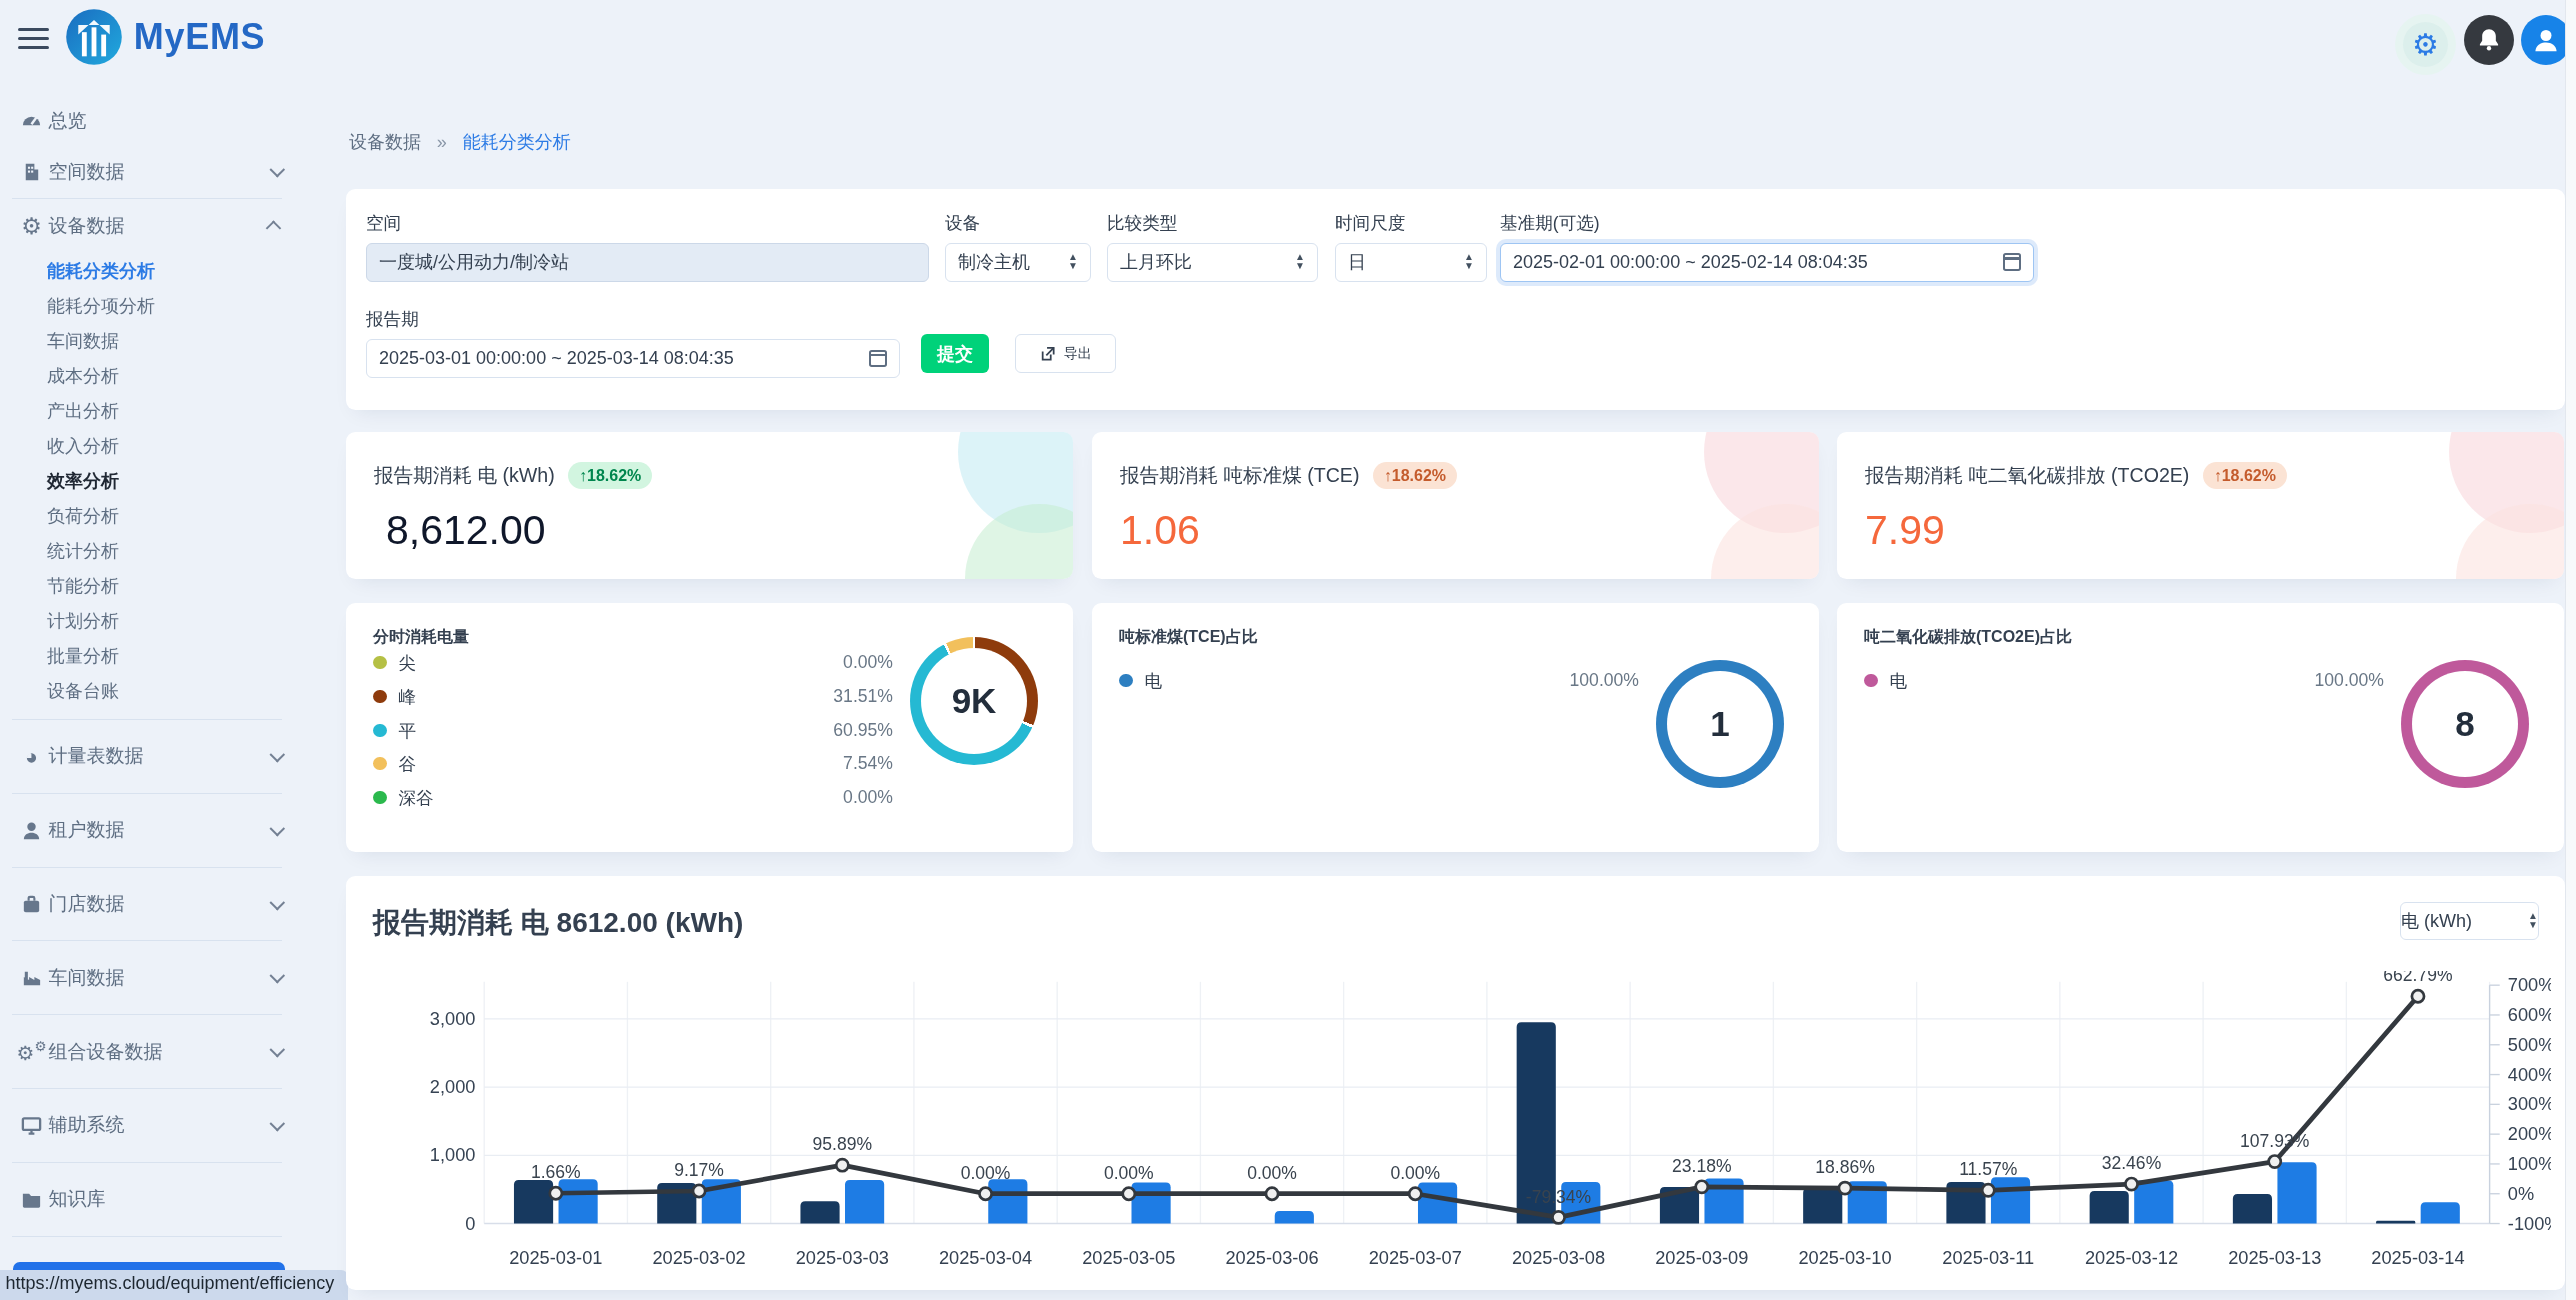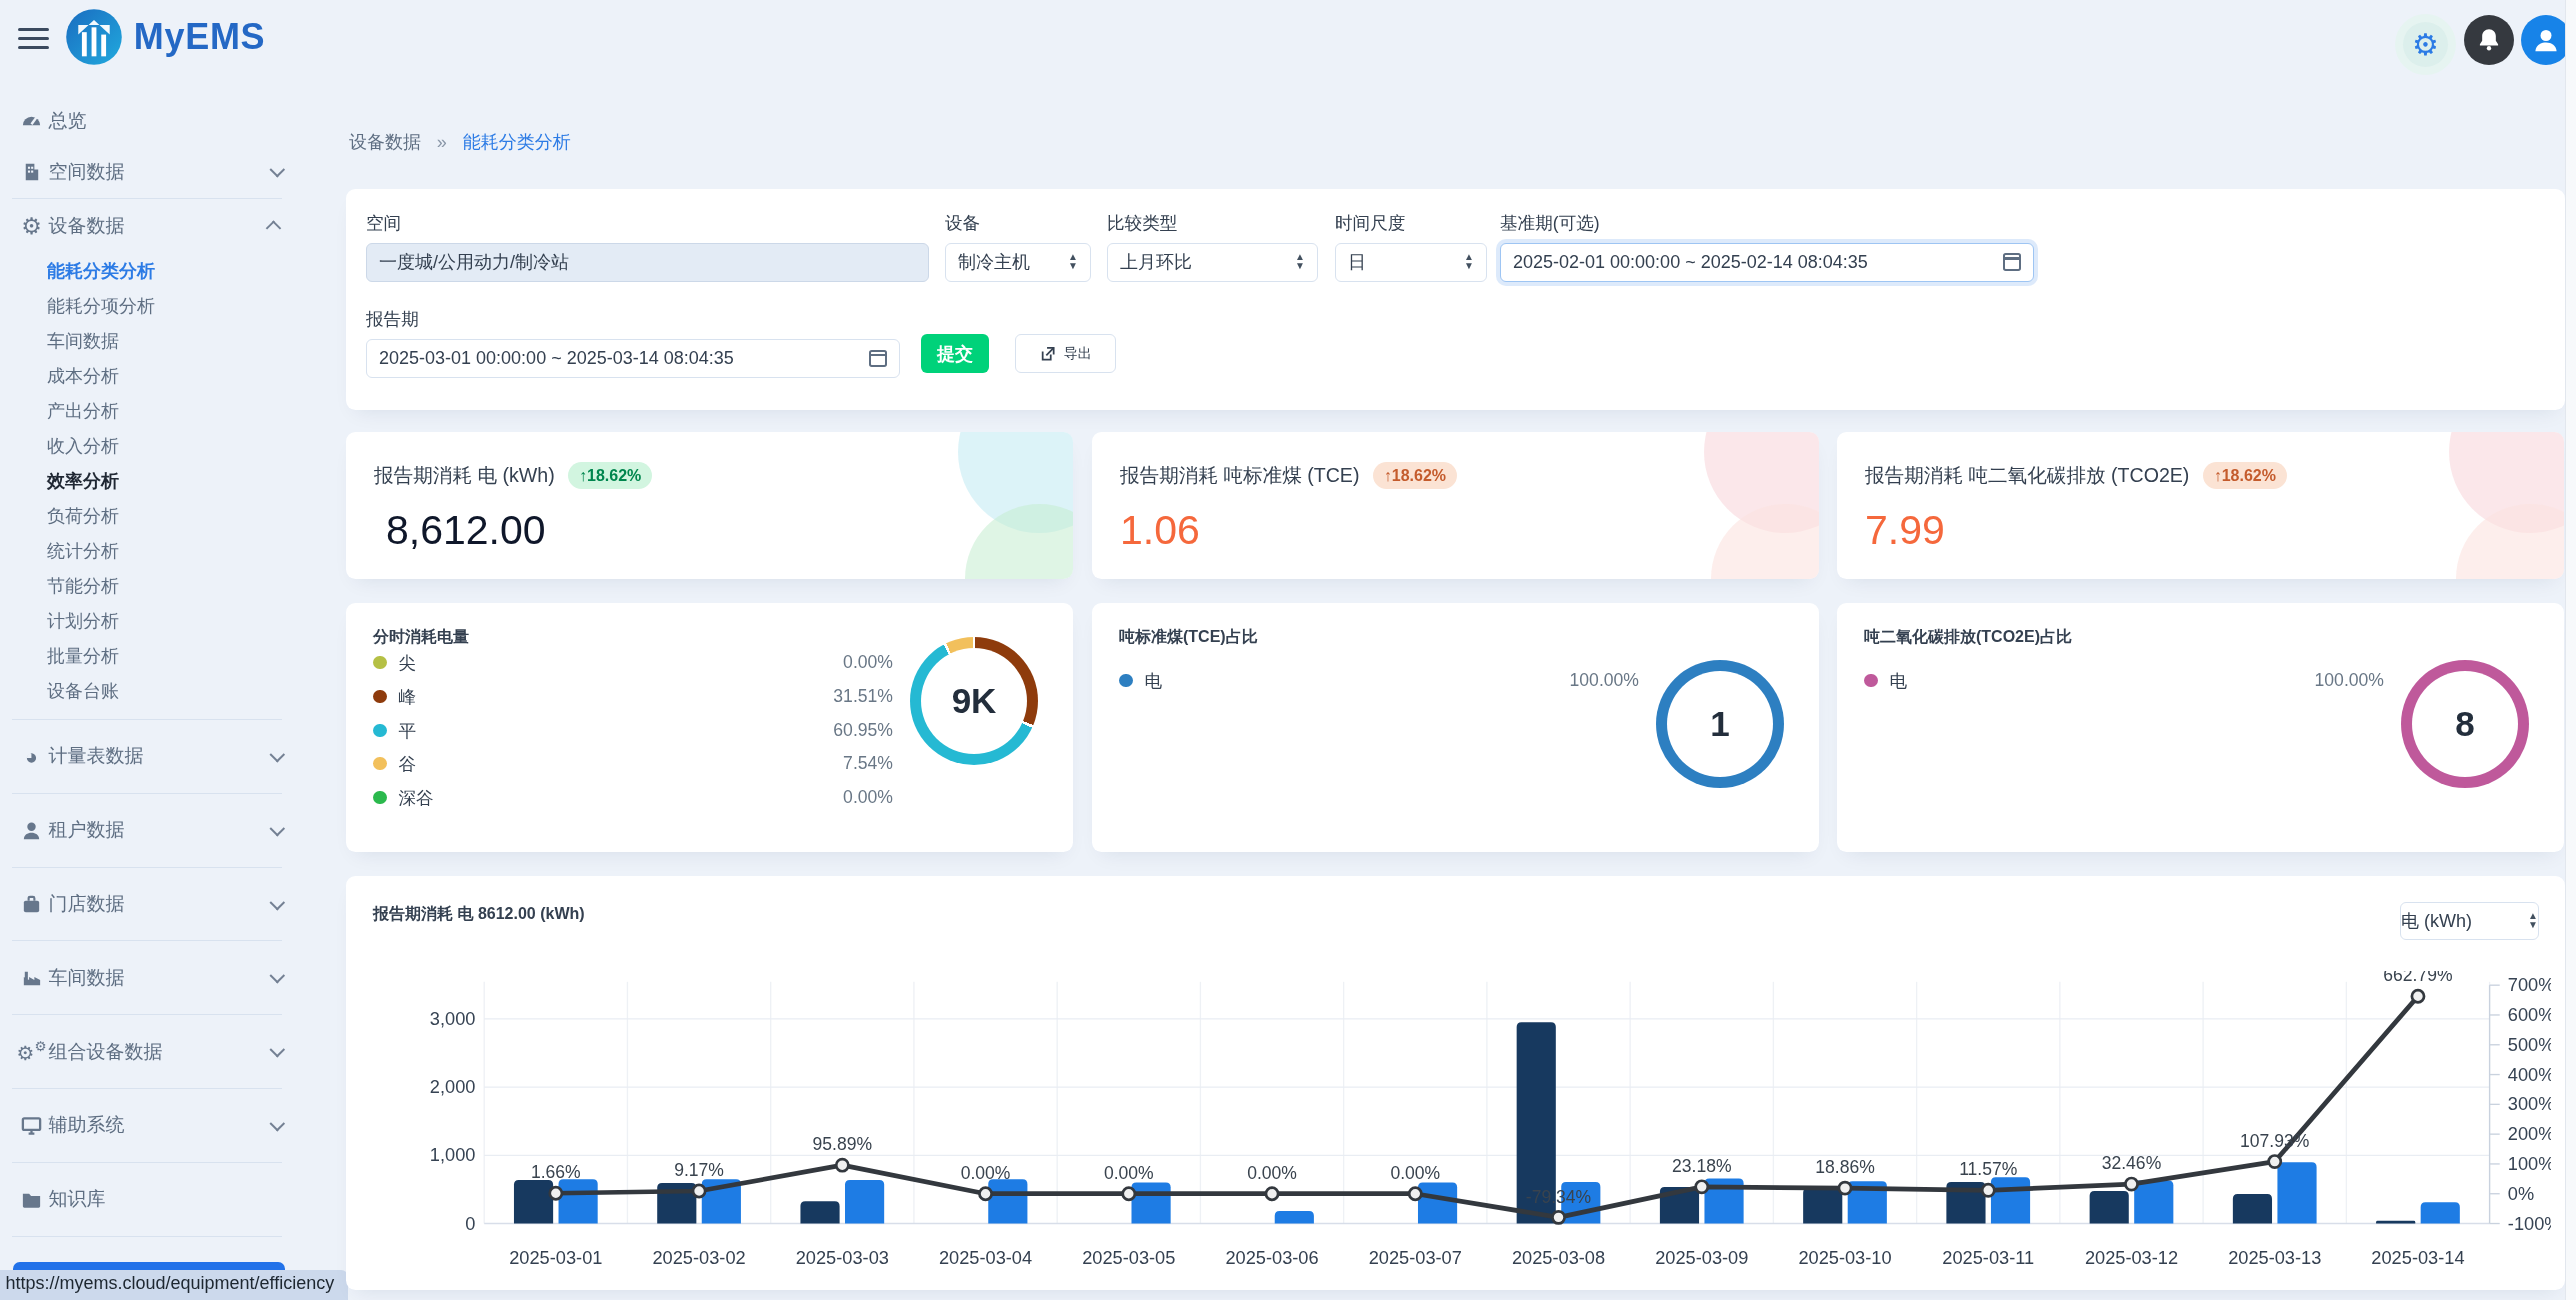--- a/index.html
+++ b/index.html
@@ -88,21 +88,21 @@
   .legend-dot { width:13.5px; height:13.5px; border-radius:50%; margin-right:12px; }
   .legend-label { font-size:17.6px; color:#344050; }
   .legend-pct { position:absolute; width:81px; text-align:right; font-size:17.6px; color:#697786; height:27px; line-height:27px; }
   .donut { position:absolute; width:128px; height:128px; border-radius:50%; }
   .donut::after { content:""; position:absolute; inset:10.8px; border-radius:50%; background:#fff; }
   .donut-center { position:absolute; inset:0; display:flex; align-items:center; justify-content:center;
                   font-size:35px; font-weight:600; color:#232e3c; z-index:2; }
 
   
   .chart-card { left:346px; top:876px; width:2219px; height:414px; }
-  .chart-title { position:absolute; left:27px; top:28px; font-size:16px; font-weight:700; color:#344050; }
+  .chart-title { position:absolute; left:27px; top:28px; font-size:28px; font-weight:700; color:#344050; }
   .unit-select { position:absolute; right:26px; top:26px; width:139px; height:38px; border:1.4px solid #d8e2ef;
                  border-radius:6px; display:flex; align-items:center; justify-content:center; gap:9.5px;
                  font-size:18px; color:#344050; background:#fff; cursor:pointer; }
   .chart-svg { position:absolute; left:13.5px; top:95px; }
 
   .scroll-strip { right:0; top:0; width:10.8px; height:100%; background:#f7f9fb; border-left:1.4px solid #e2e7ee; cursor:pointer; }
 </style>
 </head>
 <body>
 

